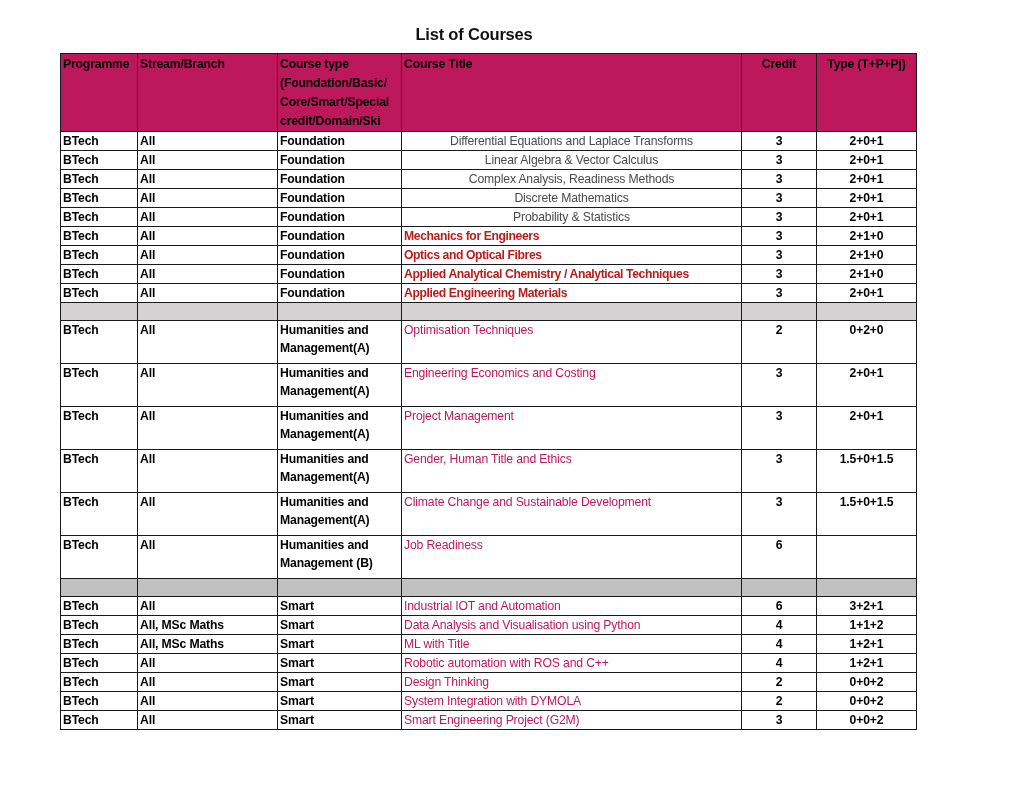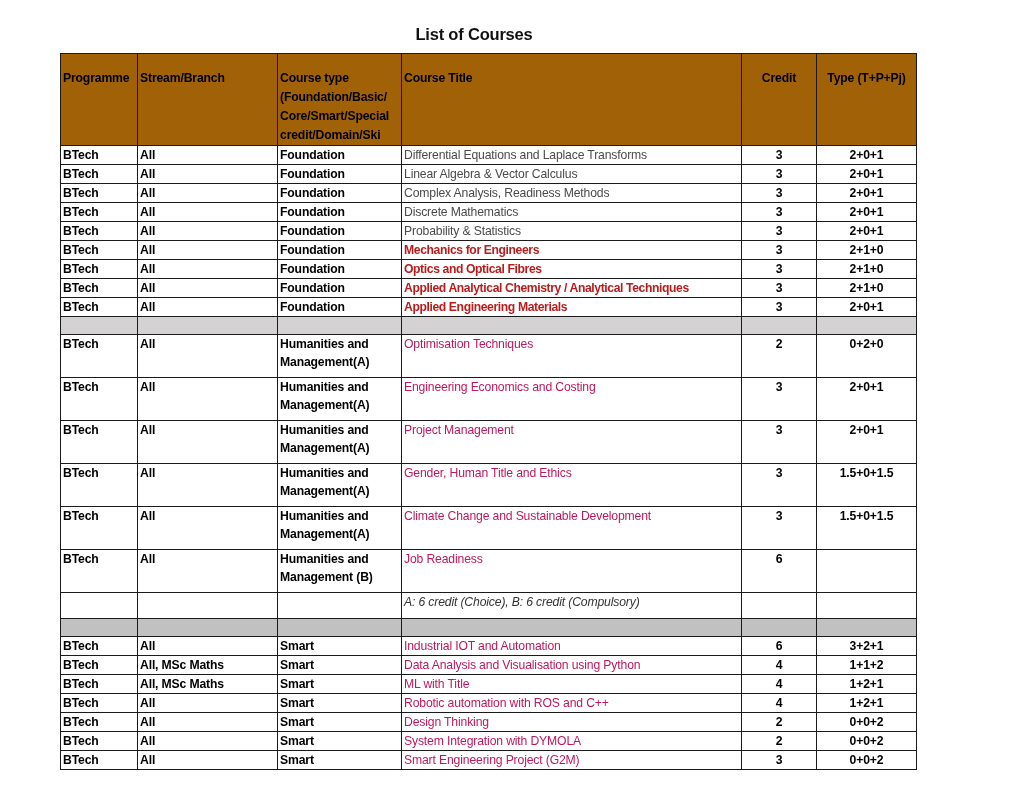--- a/index.html
+++ b/index.html
@@ -39,38 +39,38 @@
   }
   table.courses td, table.courses th {
     border: 1.5px solid #1a1a1a;
     padding: 0 2px;
     vertical-align: top;
     overflow: hidden;
     white-space: nowrap;
     line-height: 18px;
   }
   table.courses th {
-    background: #a16207;
+    background: #be185d;
     font-weight: bold;
     text-align: left;
     height: 75px;
     line-height: 19px;
-    padding-top: 15px;
+    padding-top: 1px;
   }
   table.courses th.center { text-align: center; }
 
   tr.row-short td { height: 17px; }
   tr.row-tall td { height: 42px; }
   tr.row-note td { height: 25px; }
   tr.sep-light td { height: 17px; background: #d4d2d3; }
   tr.sep-dark td  { height: 17px; background: #c1c1c1; }
 
   td.bold { font-weight: bold; }
   td.center { text-align: center; font-weight: bold; }
-  td.title-gray { color: #4a4a4a; }
+  td.title-gray { color: #4a4a4a; text-align: center; }
   td.title-dark { color: #b91c1c; font-weight: bold; letter-spacing: -0.4px; }
   td.title-norm { color: #be185d; }
   td.note { font-style: italic; color: #333; }
   td.wraptd { white-space: normal; line-height: 19px; }
 </style>
 </head>
 <body>
 
 <div class="page-title">List of Courses</div>
 
@@ -242,28 +242,20 @@
       <td class="bold">All</td>
       <td class="bold wraptd">
           <div>Humanities and</div>
           <div>Management (B)</div>
         </td>
       <td class="title-norm">Job Readiness</td>
       <td class="center">6</td>
       <td class="center"></td>
     </tr>
 
-    <tr class="row-note">
-      <td></td>
-      <td></td>
-      <td></td>
-      <td class="note">A: 6 credit (Choice), B: 6 credit (Compulsory)</td>
-      <td></td>
-      <td></td>
-    </tr>
 
     <tr class="sep-dark">
       <td></td>
       <td></td>
       <td></td>
       <td></td>
       <td></td>
       <td></td>
     </tr>
 

